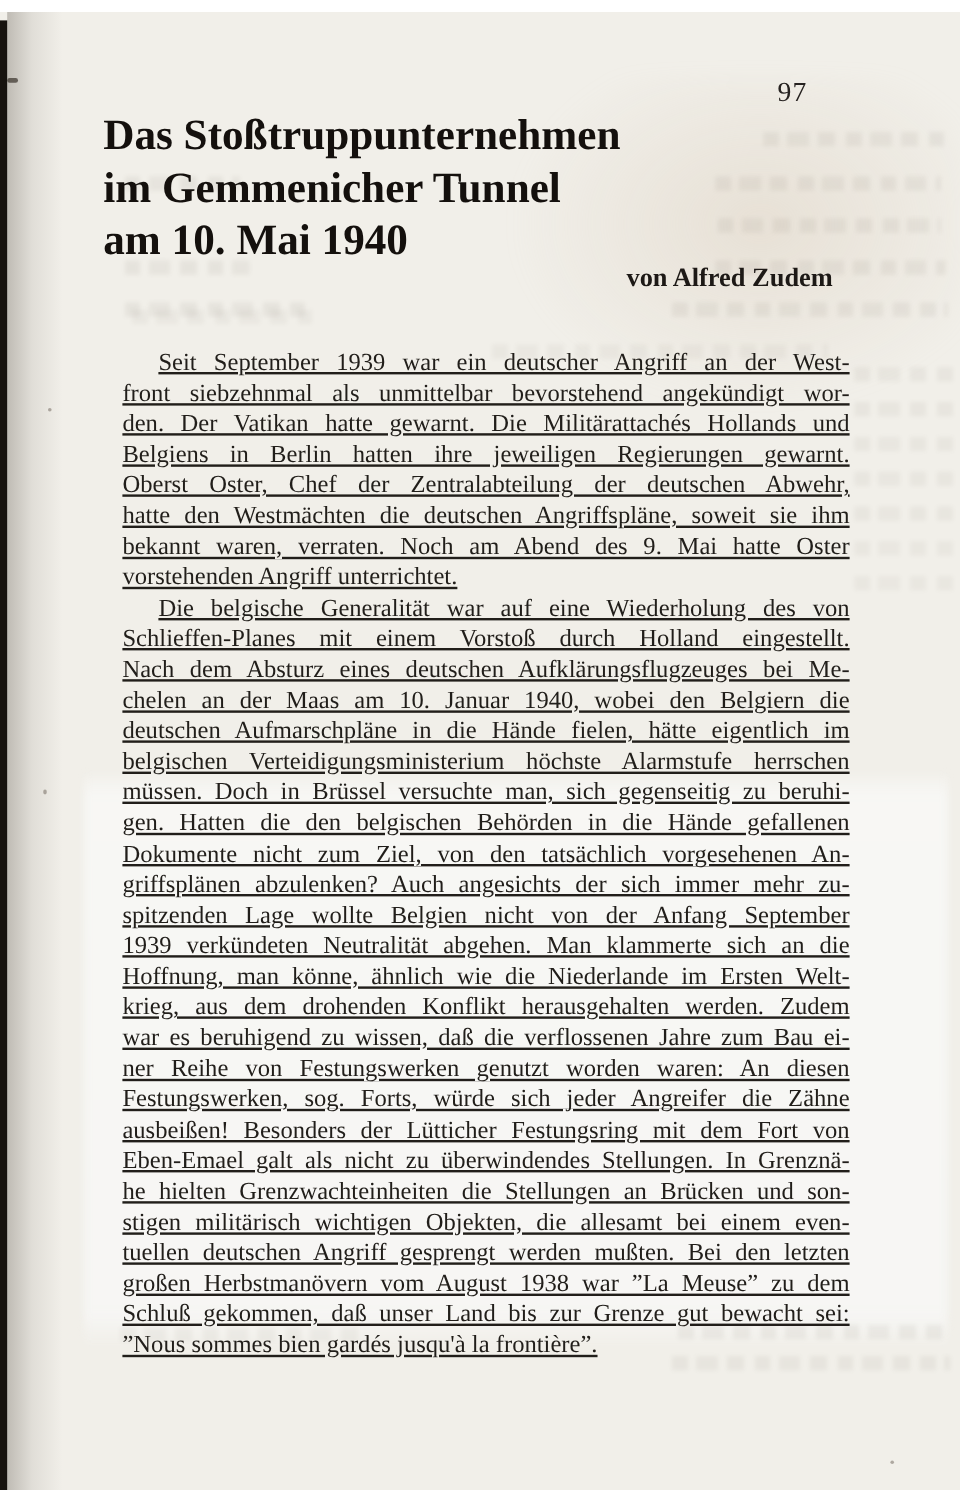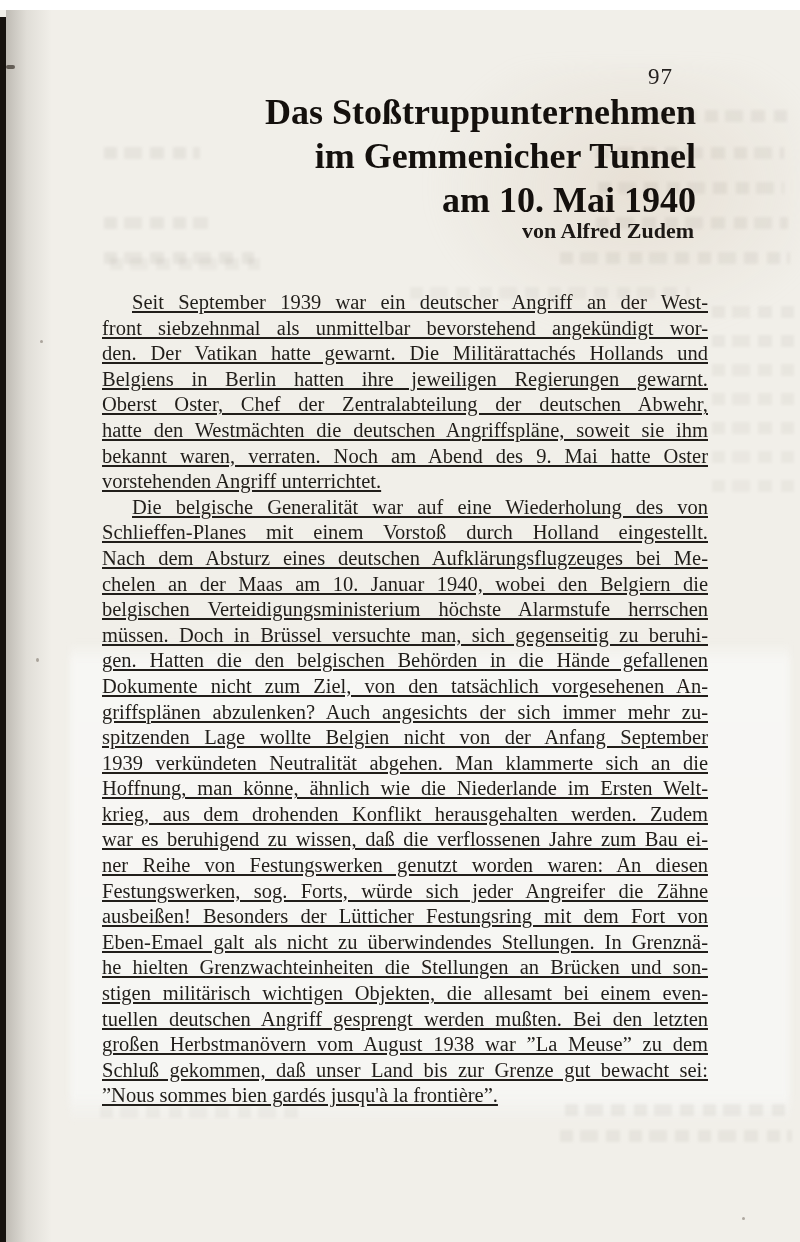--- a/index.html
+++ b/index.html
@@ -55,21 +55,21 @@
     opacity: .13;
     pointer-events: none;
   }
   
   .page-number {
     position: absolute; left: 648px; top: 54px;
     font-size: 23px; color: #262220; letter-spacing: 1px;
   }
   .title {
     position: absolute; left: 86px; top: 80px; width: 610px;
-    text-align: right;
+    text-align: left;
     font-size: 36px; font-weight: 700; line-height: 44px;
     color: #14100d;
   }
   .byline {
     position: absolute; right: 106px; top: 208px;
     font-size: 22px; font-weight: 700; color: #1d1916;
   }
   .body-text {
     position: absolute; left: 102px; top: 280px; width: 606px;
     font-size: 20.5px; line-height: 25.6px;
@@ -138,20 +138,21 @@
       <div class="line">den. Der Vatikan hatte gewarnt. Die Militärattachés Hollands und</div>
       <div class="line">Belgiens in Berlin hatten ihre jeweiligen Regierungen gewarnt.</div>
       <div class="line">Oberst Oster, Chef der Zentralabteilung der deutschen Abwehr,</div>
       <div class="line">hatte den Westmächten die deutschen Angriffspläne, soweit sie ihm</div>
       <div class="line">bekannt waren, verraten. Noch am Abend des 9. Mai hatte Oster</div>
       <div class="line last">vorstehenden Angriff unterrichtet.</div>
       <div class="line indent">Die belgische Generalität war auf eine Wiederholung des von</div>
       <div class="line">Schlieffen-Planes mit einem Vorstoß durch Holland eingestellt.</div>
       <div class="line">Nach dem Absturz eines deutschen Aufklärungsflugzeuges bei Me-</div>
       <div class="line">chelen an der Maas am 10. Januar 1940, wobei den Belgiern die</div>
+      <div class="line">deutschen Aufmarschpläne in die Hände fielen, hätte eigentlich im</div>
       <div class="line">belgischen Verteidigungsministerium höchste Alarmstufe herrschen</div>
       <div class="line">müssen. Doch in Brüssel versuchte man, sich gegenseitig zu beruhi-</div>
       <div class="line">gen. Hatten die den belgischen Behörden in die Hände gefallenen</div>
       <div class="line">Dokumente nicht zum Ziel, von den tatsächlich vorgesehenen An-</div>
       <div class="line">griffsplänen abzulenken? Auch angesichts der sich immer mehr zu-</div>
       <div class="line">spitzenden Lage wollte Belgien nicht von der Anfang September</div>
       <div class="line">1939 verkündeten Neutralität abgehen. Man klammerte sich an die</div>
       <div class="line">Hoffnung, man könne, ähnlich wie die Niederlande im Ersten Welt-</div>
       <div class="line">krieg, aus dem drohenden Konflikt herausgehalten werden. Zudem</div>
       <div class="line">war es beruhigend zu wissen, daß die verflossenen Jahre zum Bau ei-</div>

